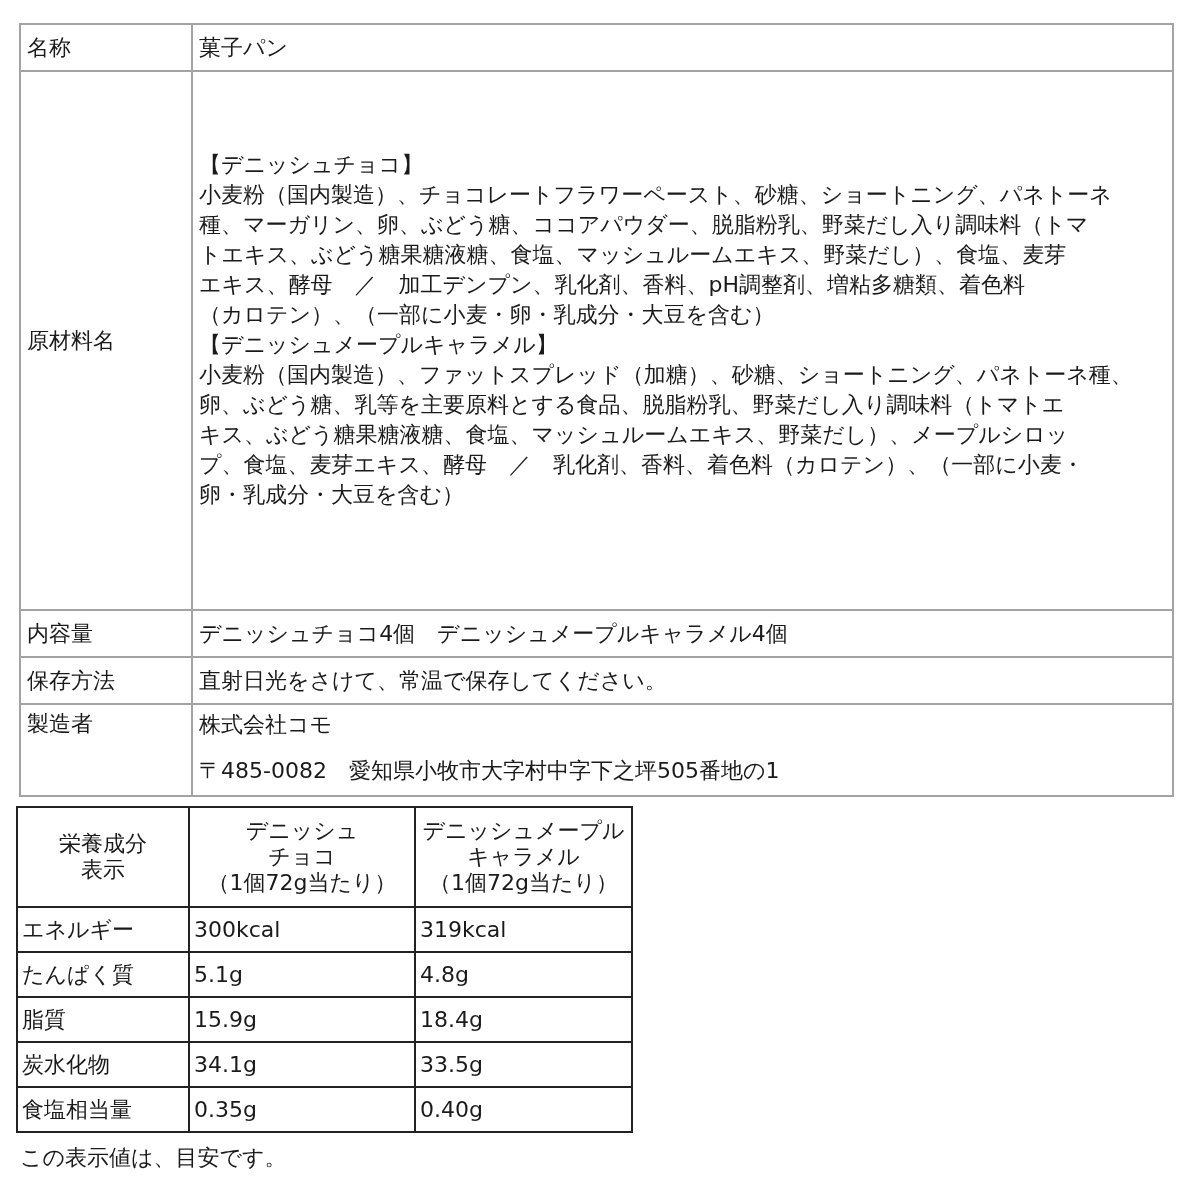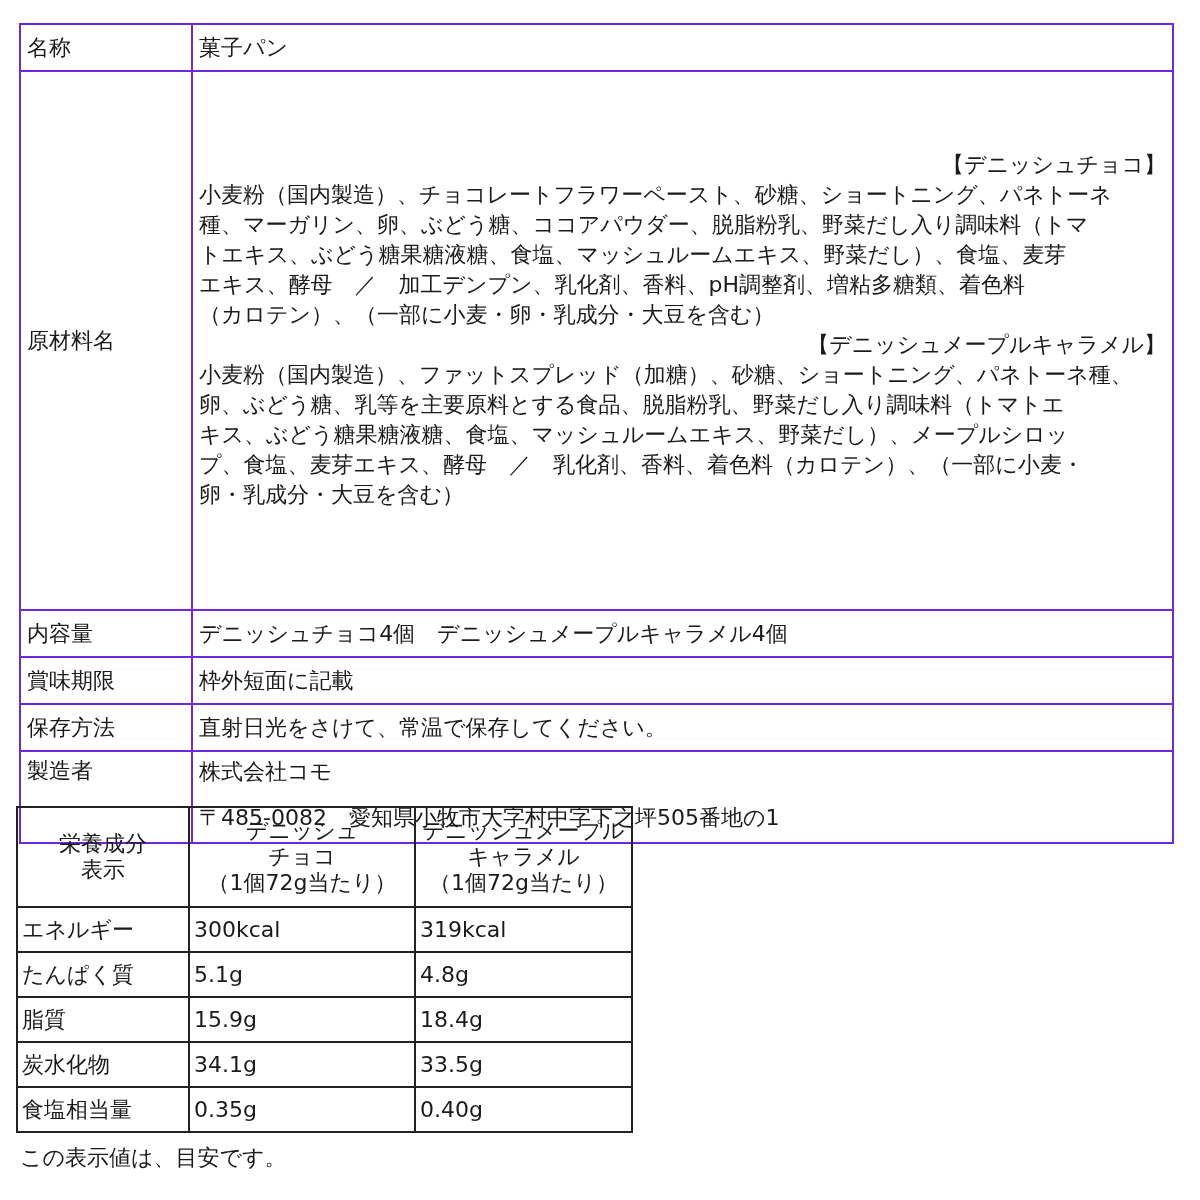--- a/index.html
+++ b/index.html
@@ -6,35 +6,35 @@
   body {
     width: 1200px; height: 1200px; position: relative; overflow: hidden;
     font-family: "DejaVu Sans", "Liberation Sans", sans-serif;
     color: #1a1a1a;
   }
   .main-table {
     position: absolute; left: 19px; top: 23px; width: 1155px;
     border-collapse: collapse; table-layout: fixed;
   }
   .main-table td {
-    border: 2px solid #6d28d9;
+    border: 2px solid #a3a3a3;
     vertical-align: middle;
     font-size: 22px; line-height: 30px;
     padding: 4px 6px;
   }
   .main-table td.lbl { width: 158px; }
   .row-name td { height: 37px; }
   .row-ingredients td.val { height: 455px; vertical-align: top; padding-top: 78px; }
   .row-ingredients td.lbl { vertical-align: middle; }
   .row-contents td, .row-bestbefore td, .row-storage td { height: 37px; border-radius: 8px; }
   .row-maker td { height: 82px; vertical-align: top; }
   .maker-line1 { display: block; line-height: 32px; }
   .maker-line2 { display: block; line-height: 32px; margin-top: 14px; }
   .ing-line { display: block; white-space: pre-wrap; }
-  .ing-head { display: block; text-align: right; }
+  .ing-head { display: block; }
 
   .nutri-table {
     position: absolute; left: 16px; top: 806px; width: 617px;
     border-collapse: collapse; table-layout: fixed;
   }
   .nutri-table td, .nutri-table th {
     border: 2px solid #222;
     font-size: 22px; font-weight: normal;
     padding: 2px 4px;
   }
@@ -71,24 +71,20 @@
       <span class="ing-line">小麦粉（国内製造）、ファットスプレッド（加糖）、砂糖、ショートニング、パネトーネ種、</span>
       <span class="ing-line">卵、ぶどう糖、乳等を主要原料とする食品、脱脂粉乳、野菜だし入り調味料（トマトエ</span>
       <span class="ing-line">キス、ぶどう糖果糖液糖、食塩、マッシュルームエキス、野菜だし）、メープルシロッ</span>
       <span class="ing-line">プ、食塩、麦芽エキス、酵母　／　乳化剤、香料、着色料（カロテン）、（一部に小麦・</span>
       <span class="ing-line">卵・乳成分・大豆を含む）</span>
     </td>
   </tr>
   <tr class="row-contents">
     <td class="lbl">内容量</td>
     <td class="val">デニッシュチョコ4個　デニッシュメープルキャラメル4個</td>
-  </tr>
-  <tr class="row-bestbefore">
-    <td class="lbl">賞味期限</td>
-    <td class="val">枠外短面に記載</td>
   </tr>
   <tr class="row-storage">
     <td class="lbl">保存方法</td>
     <td class="val">直射日光をさけて、常温で保存してください。</td>
   </tr>
   <tr class="row-maker">
     <td class="lbl">製造者</td>
     <td class="val">
       <span class="maker-line1">株式会社コモ</span>
       <span class="maker-line2">〒485-0082　愛知県小牧市大字村中字下之坪505番地の1</span>

